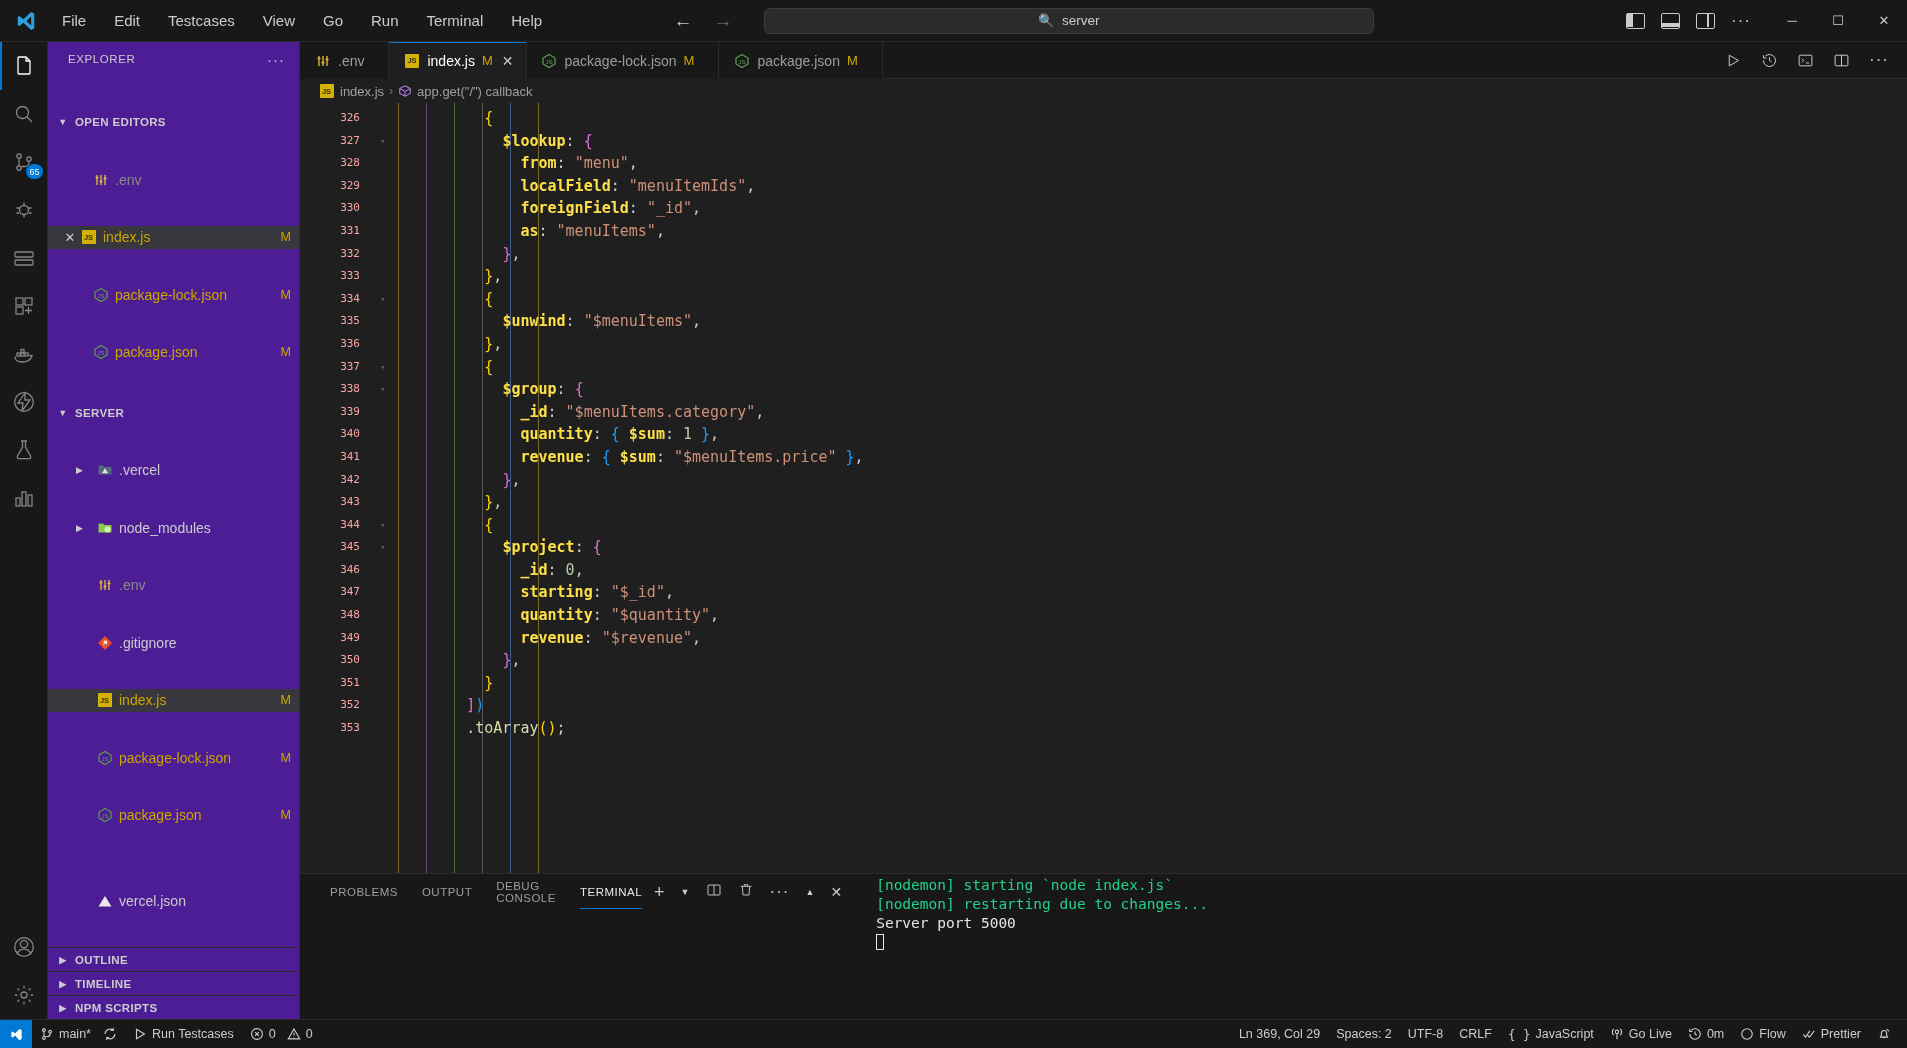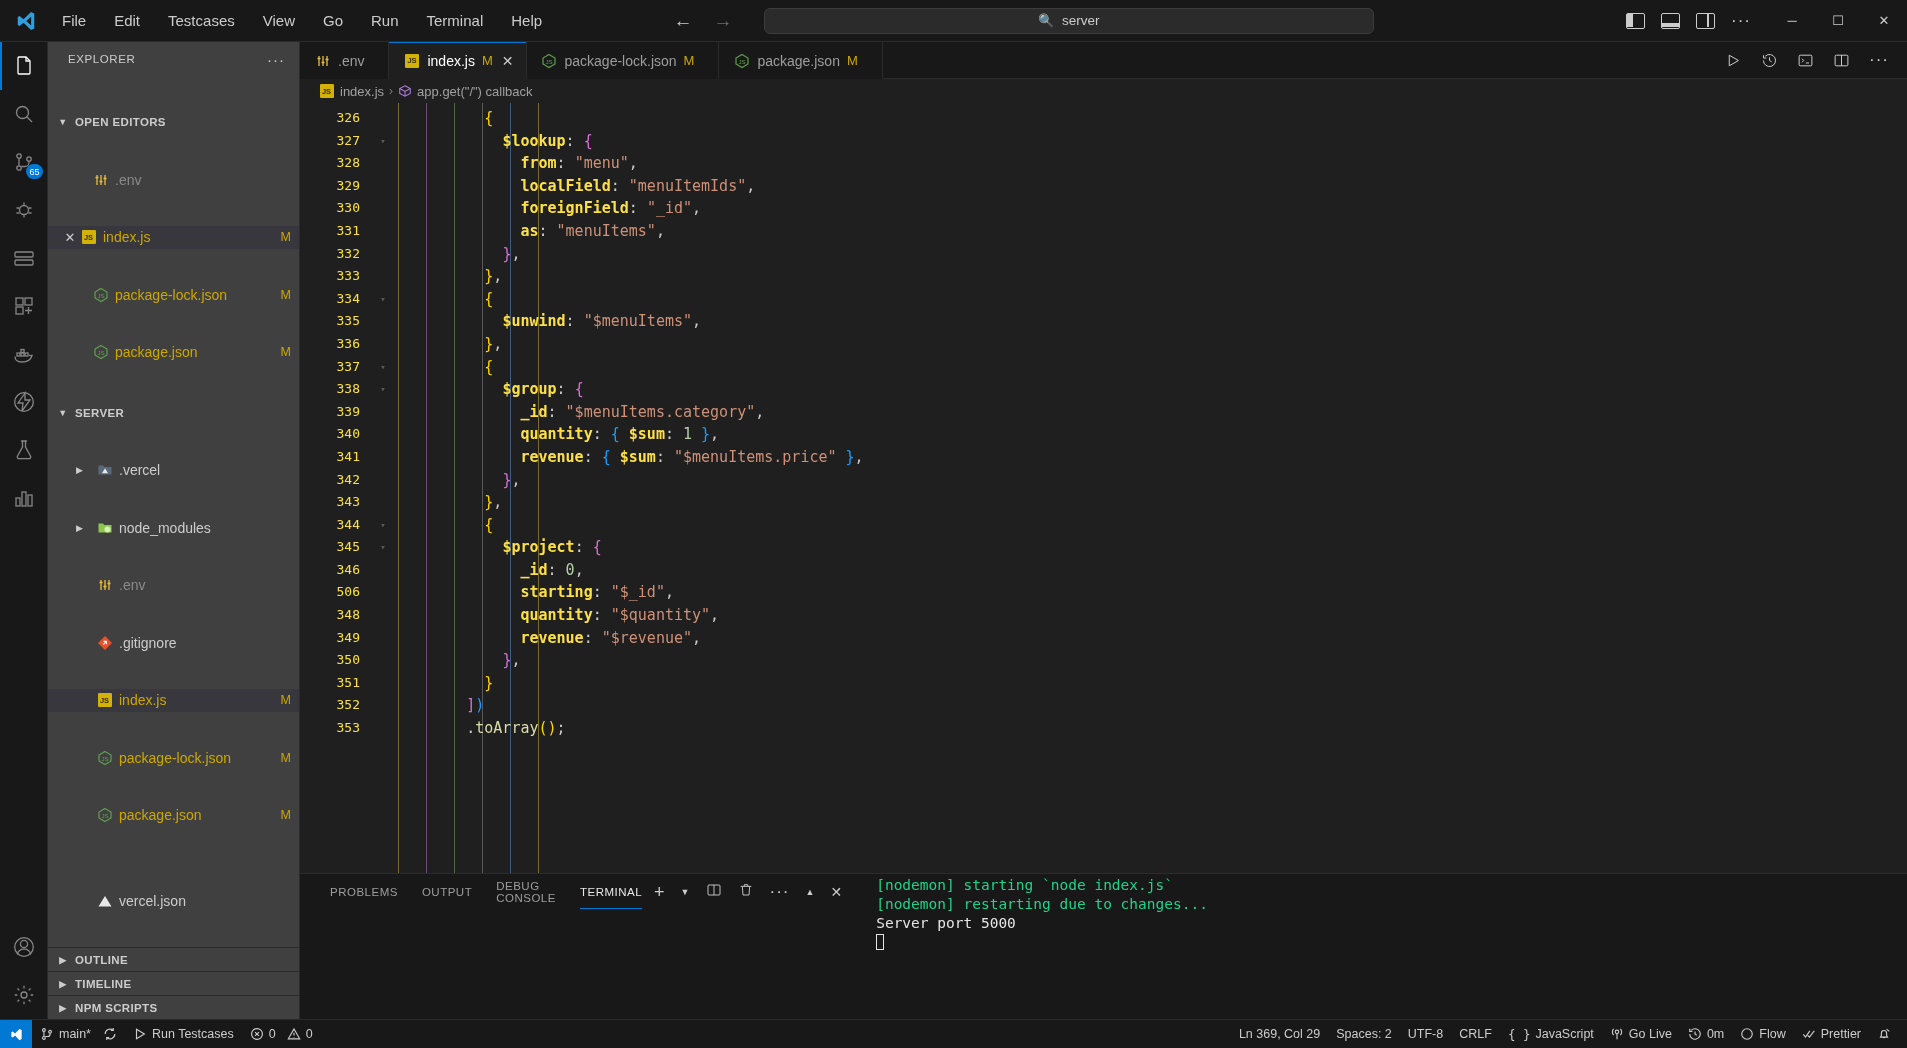--- a/index.html
+++ b/index.html
@@ -68,21 +68,21 @@
   .act svg { width: 24px; height: 24px; fill: none; stroke: currentColor; stroke-width: 1.3; }
   .act .badge {
     position:absolute; bottom:7px; right:5px; background:#0078d4; color:#fff;
     font-size:9px; min-width:15px; height:15px; border-radius:8px;
     display:flex; align-items:center; justify-content:center; padding:0 3px;
     font-family:"Liberation Sans",sans-serif;
   }
   .act-spacer { flex: 1 1 auto; }
 
   
-  .sidebar { width: 252px; flex: 0 0 252px; background: #404040; display:flex; flex-direction:column;
+  .sidebar { width: 252px; flex: 0 0 252px; background: #4c1d95; display:flex; flex-direction:column;
              border-right:1px solid #2b2b2b;gap:35px; }
   .sb-head {
     height: 35px; display:flex; align-items:center; justify-content:space-between;
     padding: 0 14px 0 20px; font-size: 11.5px; letter-spacing: .6px; color:#cccccc;
   }
   .sb-head .dots { font-size:15px; color:#cccccc; letter-spacing:1px;}
   .sect-head {
     height: 23px; display:flex; align-items:center; gap:4px; padding-left:7px;
     font-size: 11.5px; font-weight: bold; letter-spacing:.35px; color:#cccccc;
   }
@@ -131,21 +131,21 @@
 
   
   .breadcrumbs { height:24px; flex:0 0 24px; display:flex; align-items:center; gap:5px;
                  padding-left:18px; font-size:13px; color:#a0a0a0; background:#1f1f1f; }
   .breadcrumbs .sep { color:#777; font-size:12px; }
 
   
   .editor { flex:1 1 auto; display:flex; position:relative; overflow:hidden; background:#1f1f1f; min-height:0;}
   .code-wrap { flex:1 1 auto; display:flex; overflow:hidden; font-family:"DejaVu Sans Mono", monospace; }
   .gutter { width:72px; flex:0 0 72px; text-align:right; padding-top:4px; user-select:none; }
-  .gutter .ln { height:22.6px; line-height:22.6px; font-size:13px; color:#fde047; padding-right:12px; }
+  .gutter .ln { height:22.6px; line-height:22.6px; font-size:11px; color:#fca5a5; padding-right:12px; }
   .folds { width:22px; flex:0 0 22px; padding-top:4px; }
   .folds .fd { height:22.6px; line-height:22.6px; font-size:9px; color:#5a5a5a; text-align:center; }
   .codecol { flex:1 1 auto; padding-top:4px; position:relative; overflow:hidden; }
   .cline { height:22.6px; line-height:22.6px; font-size:15px; white-space:pre; }
   .guides { position:absolute; top:0; bottom:0; left:0; right:0; pointer-events:none; }
   .guide { position:absolute; top:0; bottom:0; width:1px; }
 
   
   .t-key   { color:#fde047;font-weight:bold; }
   .t-str   { color:#ce9178; }
@@ -588,21 +588,21 @@
               <div class="ln">337</div>
               <div class="ln">338</div>
               <div class="ln">339</div>
               <div class="ln">340</div>
               <div class="ln">341</div>
               <div class="ln">342</div>
               <div class="ln">343</div>
               <div class="ln">344</div>
               <div class="ln">345</div>
               <div class="ln">346</div>
-              <div class="ln">506</div>
+              <div class="ln">347</div>
               <div class="ln">348</div>
               <div class="ln">349</div>
               <div class="ln">350</div>
               <div class="ln">351</div>
               <div class="ln">352</div>
               <div class="ln">353</div>
             </div>
           <div class="folds" id="folds">
               <div class="fd"></div>
               <div class="fd">▾</div>

